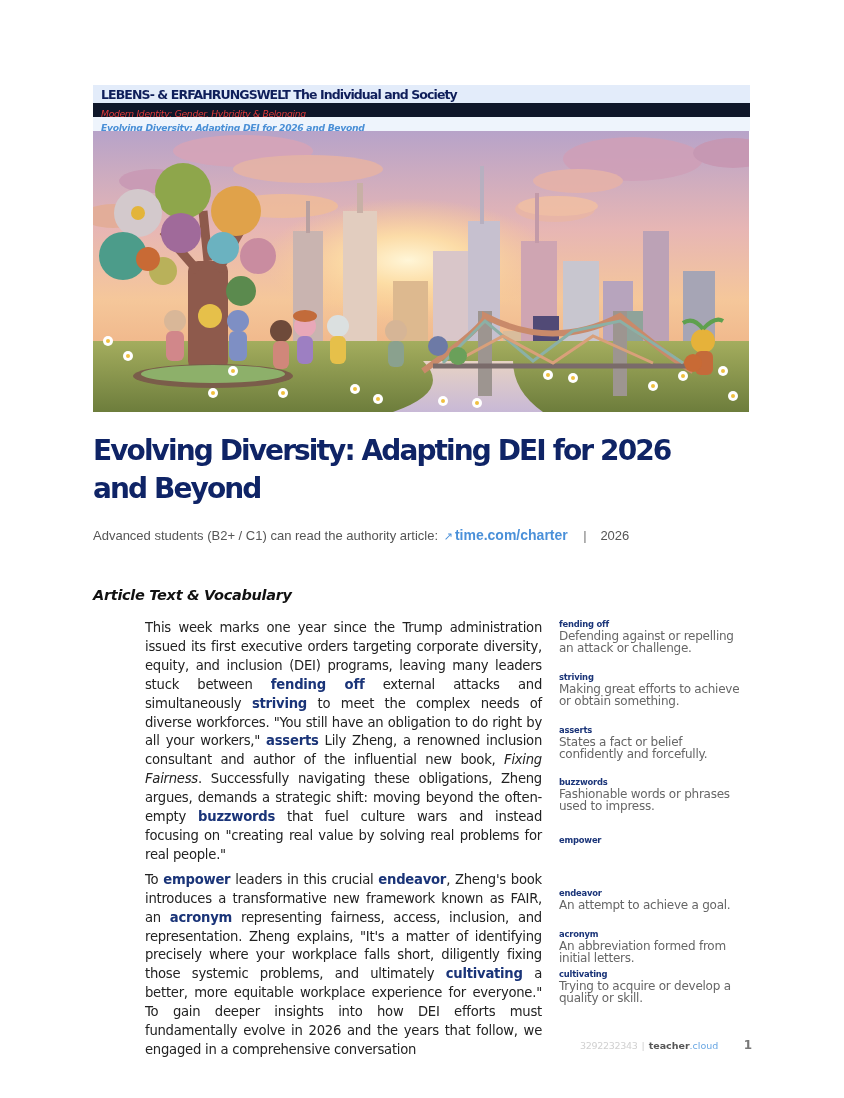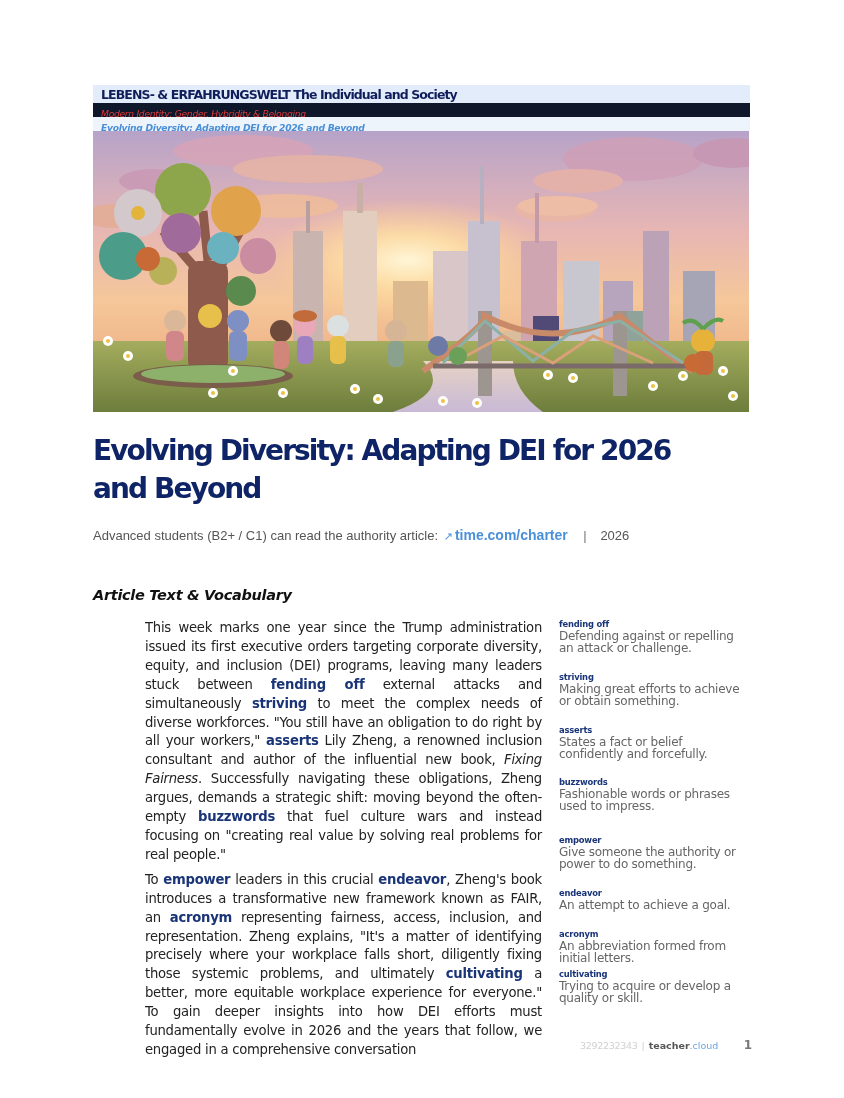--- a/index.html
+++ b/index.html
@@ -242,21 +242,20 @@
   <div class="vocab" style="top:725px">
     <div class="term">asserts</div>
     <div class="def">States a fact or belief confidently and forcefully.</div>
   </div>
   <div class="vocab" style="top:777px">
     <div class="term">buzzwords</div>
     <div class="def">Fashionable words or phrases used to impress.</div>
   </div>
   <div class="vocab" style="top:835px">
     <div class="term">empower</div>
-    <div class="def">Give someone the authority or power to do something.</div>
   </div>
   <div class="vocab" style="top:888px">
     <div class="term">endeavor</div>
     <div class="def">An attempt to achieve a goal.</div>
   </div>
   <div class="vocab" style="top:929px">
     <div class="term">acronym</div>
     <div class="def">An abbreviation formed from initial letters.</div>
   </div>
   <div class="vocab" style="top:969px">

